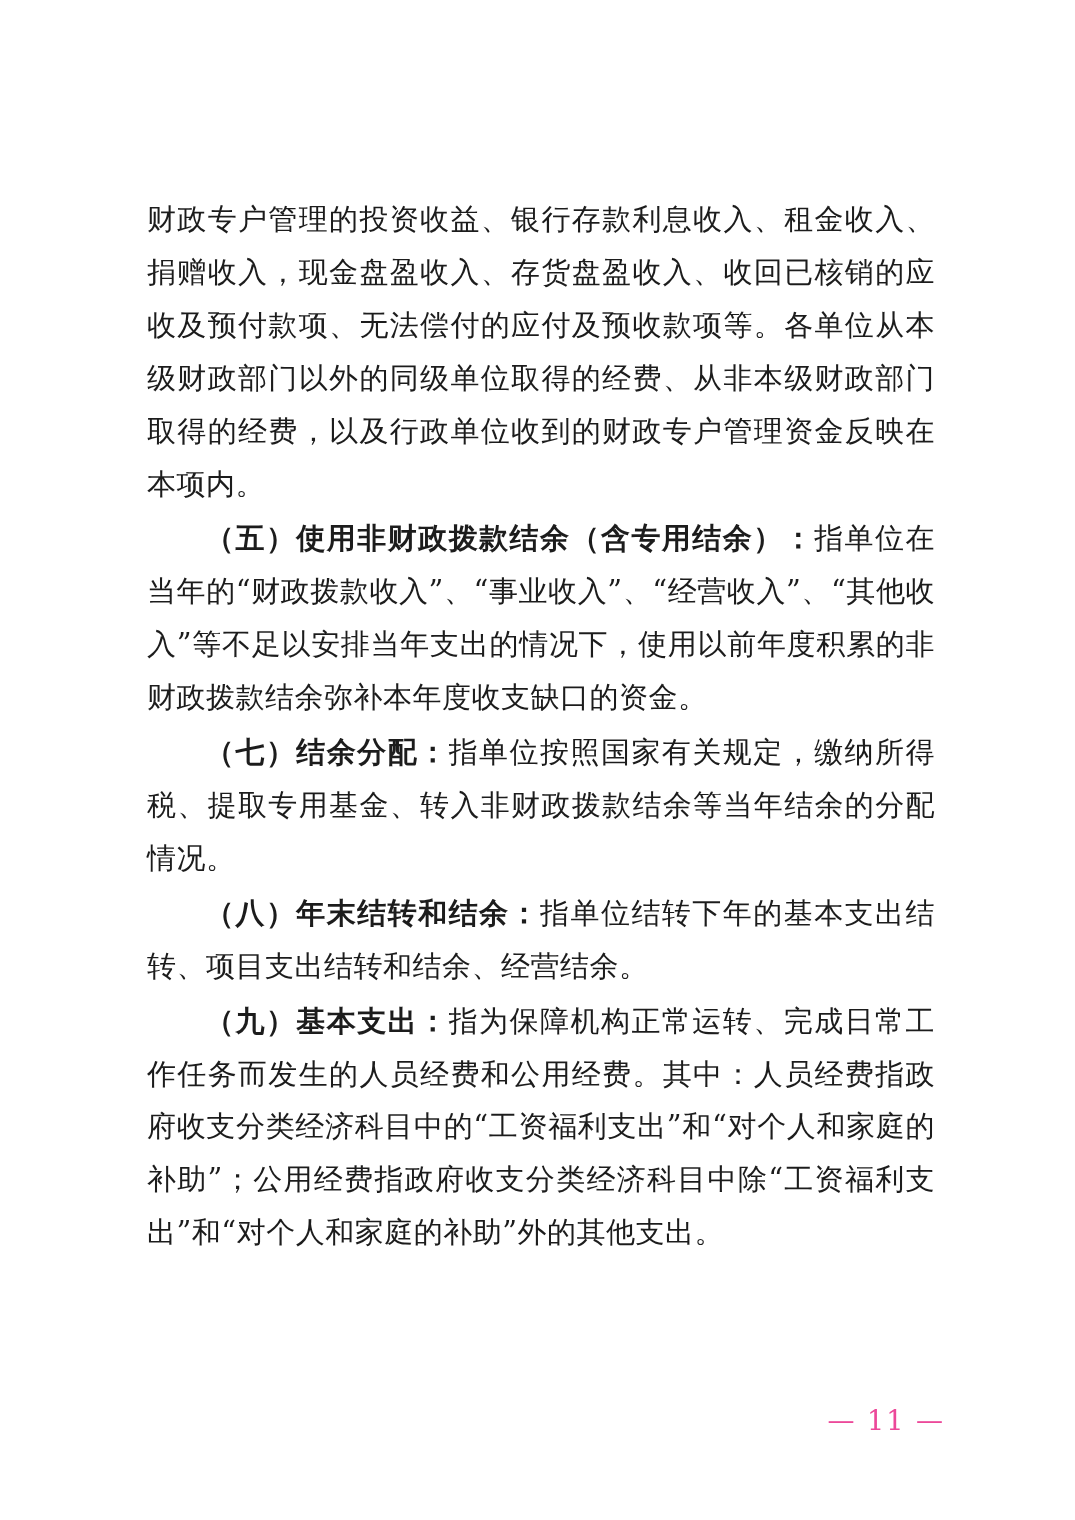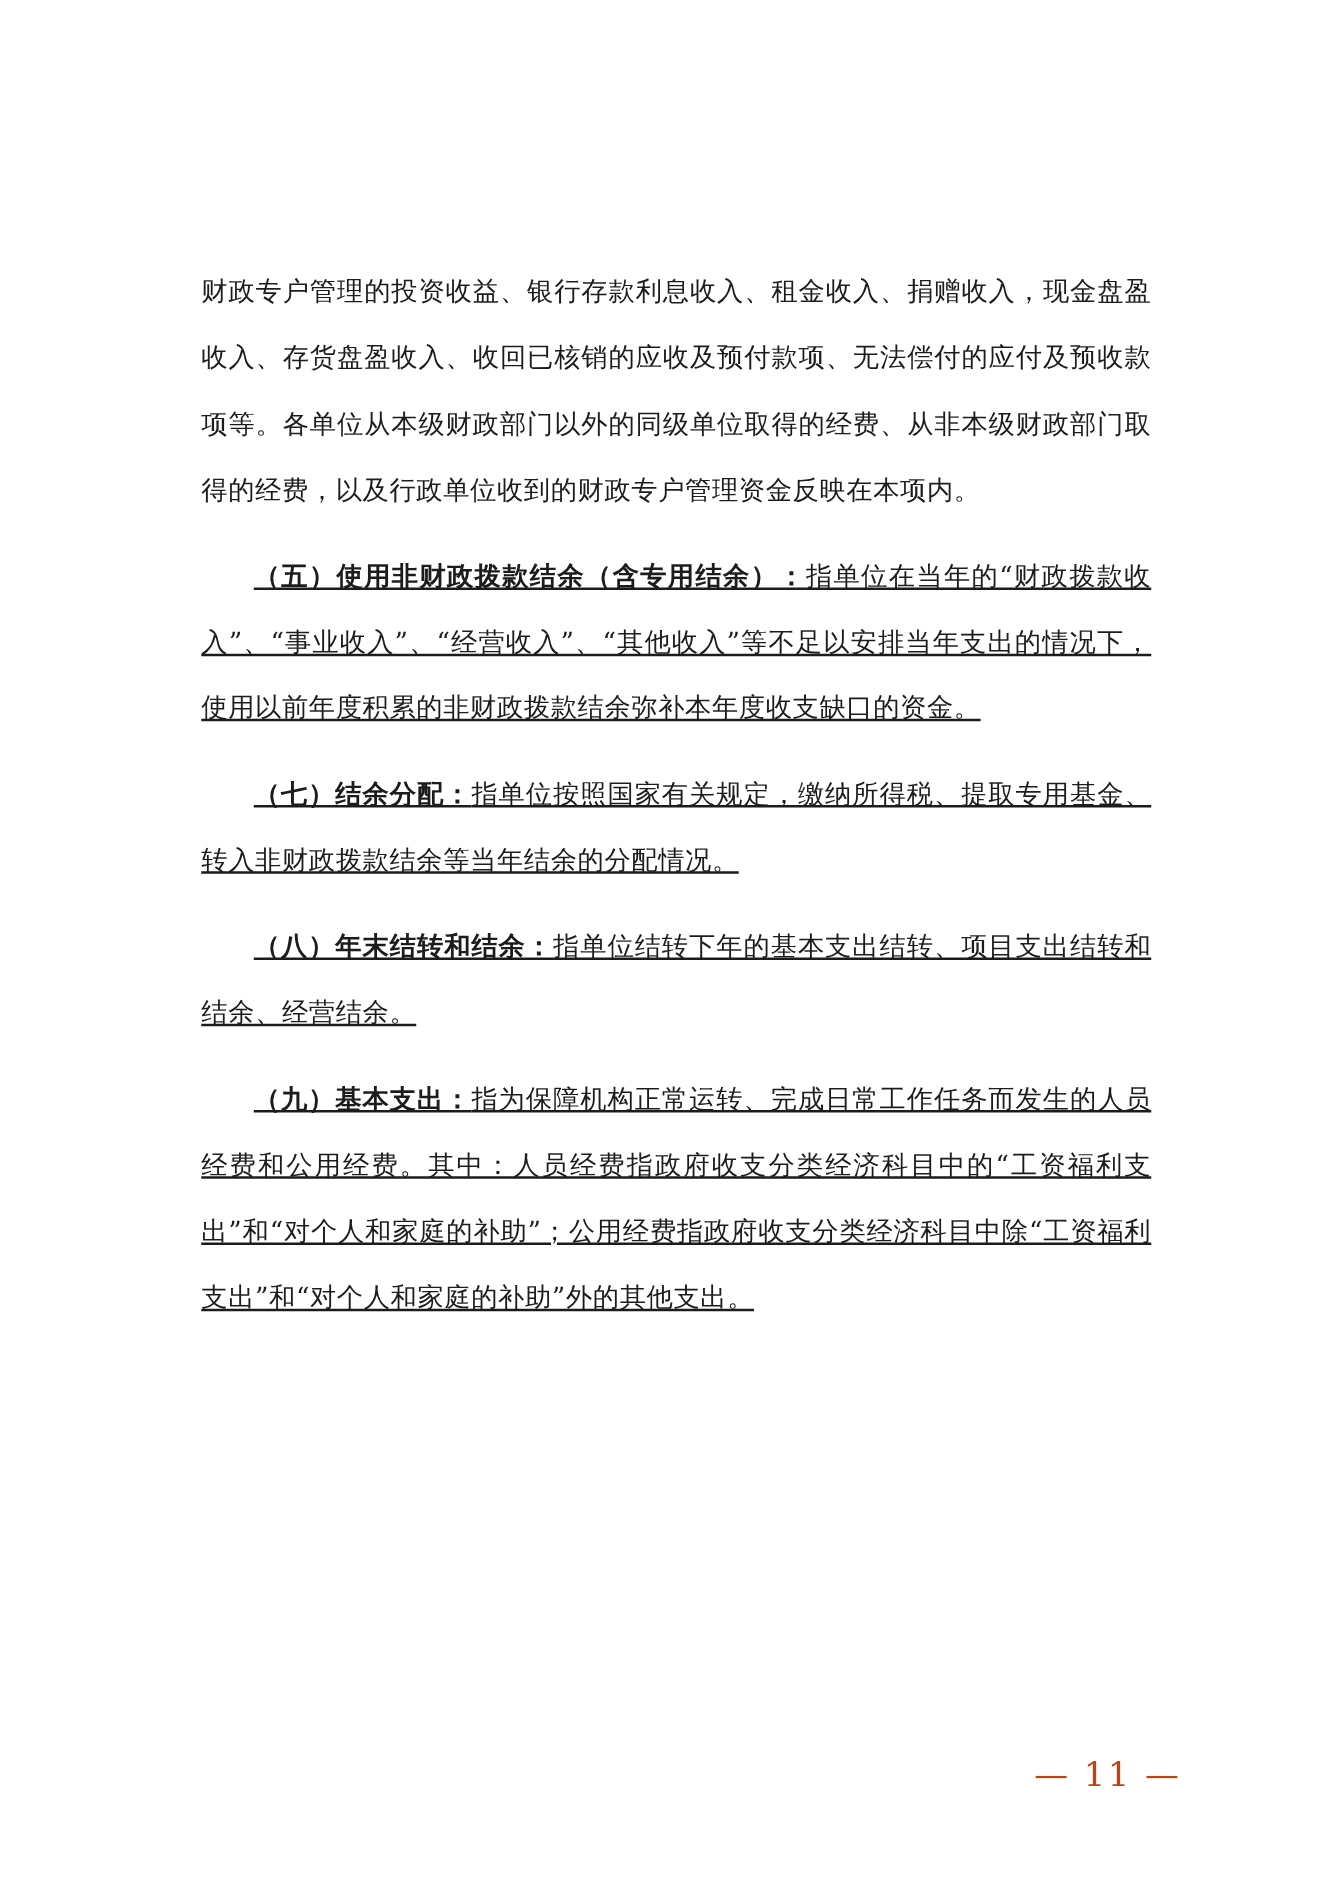--- a/index.html
+++ b/index.html
@@ -23,43 +23,42 @@
     height: 1520px;
     background: #ffffff;
   }
   .doc-body {
     position: absolute;
     top: 191px;
     left: 145px;
     width: 792px;
   }
   .doc-body p {
-    margin: 16px;
+    margin: 2px;
     padding: 0;
-    font-size: 21px;
+    font-size: 29px;
     line-height: 52.9px;
     text-align: justify;
     text-justify: inter-ideograph;
     letter-spacing: 0.5px;
     word-break: break-all;
   }
   .doc-body p.indent {
     text-indent: 2em;
-    text-decoration: underline;
   }
   .doc-body .term {
     font-weight: 700;
   }
   .footer {
     position: absolute;
     top: 1405px;
     right: 130px;
     font-size: 27px;
     letter-spacing: 2px;
-    color: #c2410c;
+    color: #ec4899;
   }
 </style>
 </head>
 <body>
 
 <div class="page">
 
   <div class="doc-body">
   <p><span>财政专户管理的投资收益、银行存款利息收入、租金收入、捐赠收入，现金盘盈收入、存货盘盈收入、收回已核销的应收及预付款项、无法偿付的应付及预收款项等。各单位从本级财政部门以外的同级单位取得的经费、从非本级财政部门取得的经费，以及行政单位收到的财政专户管理资金反映在本项内。</span></p>
 

